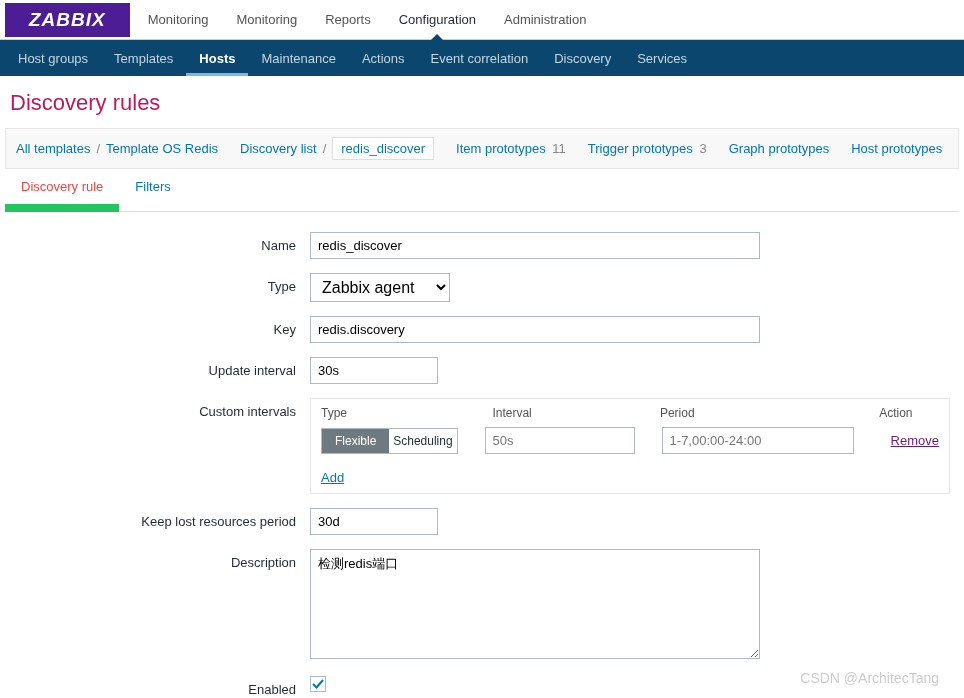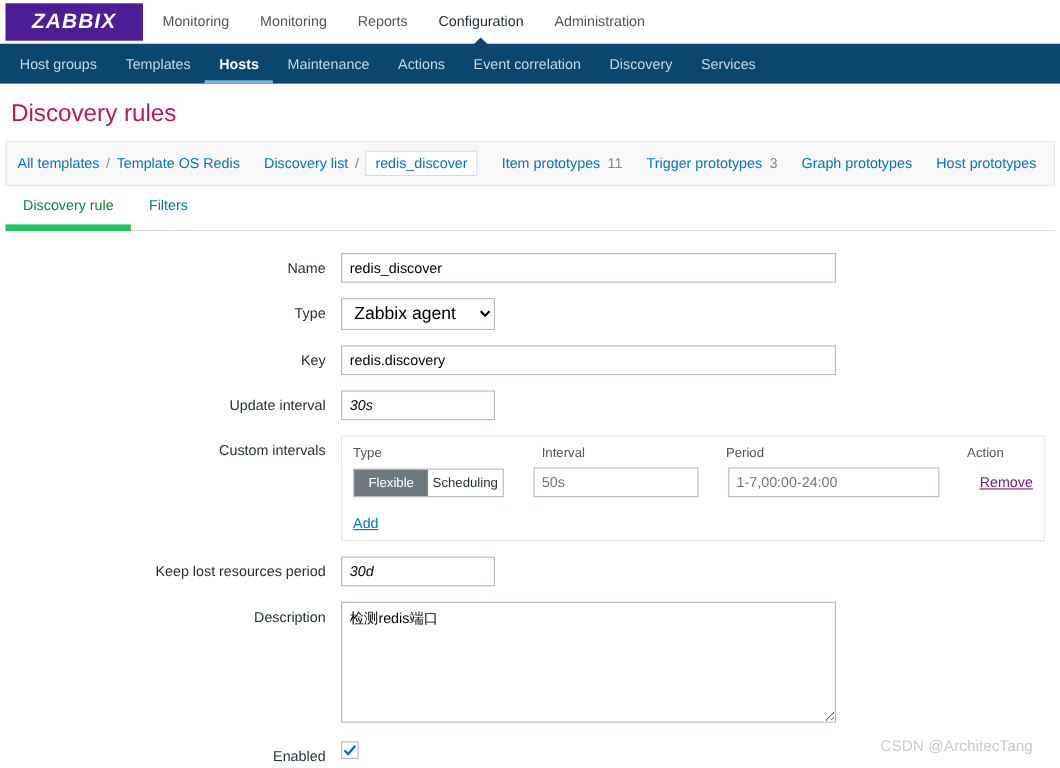--- a/index.html
+++ b/index.html
@@ -20,28 +20,28 @@
     
     .breadcrumb { background: #f8f8f8; border: 1px solid #e6e6e6; padding: 8px 10px; margin: 0 5px; display: flex; gap: 4px; align-items: center; flex-wrap: wrap; }
     .bc-link { color: #0275b8; cursor: pointer; text-decoration: none; }
     .bc-sep { color: #888; margin: 0 2px; }
     .bc-current { border: 1px solid #ddd; background: #fff; padding: 3px 8px; color: #0275b8; }
     .bc-count { color: #888; margin-left: 3px; }
     .bc-group { margin-left: 18px; }
     
     .tabs { display: flex; border-bottom: 1px solid #ddd; margin: 0 5px; }
     .tab { padding: 10px 16px; color: #0275b8; cursor: pointer; }
-    .tab.active { color: #15803d; border-bottom: 6px solid #22c55e; margin-bottom: -1px; }
+    .tab.active { color: #ef4444; border-bottom: 8px solid #22c55e; margin-bottom: -1px; }
     
     .form { padding: 20px 5px 30px; border-bottom: 1px solid #e6e6e6; margin: 0 5px; }
     .form-row { display: flex; margin-bottom: 14px; align-items: flex-start; }
     .form-label { width: 300px; text-align: right; padding-right: 14px; padding-top: 6px; color: #1f2c33; }
     .form-field { flex: 1; }
     .text-input { border: 1px solid #acbbc2; padding: 5px 7px; font-size: 13px; width: 450px; }
-    .text-input.short { width: 140px; font-style: italic; }
+    .text-input.short { width: 128px; }
     select { border: 1px solid #acbbc2; padding: 4px 7px; font-size: 16px; width: 140px; background: #fff; }
     textarea { border: 1px solid #acbbc2; padding: 5px 7px; font-size: 13px; width: 450px; height: 110px; resize: both; font-family: Arial; }
     
     .interval-table { border: 1px solid #e6e6e6; width: 640px; }
     .interval-header { display: flex; padding: 7px 10px; background: #fff; }
     .interval-header > div { color: #555; font-size: 12px; }
     .ih-type { width: 172px; }
     .ih-interval { width: 168px; }
     .ih-period { width: 220px; }
     .ih-action { width: 60px; }

